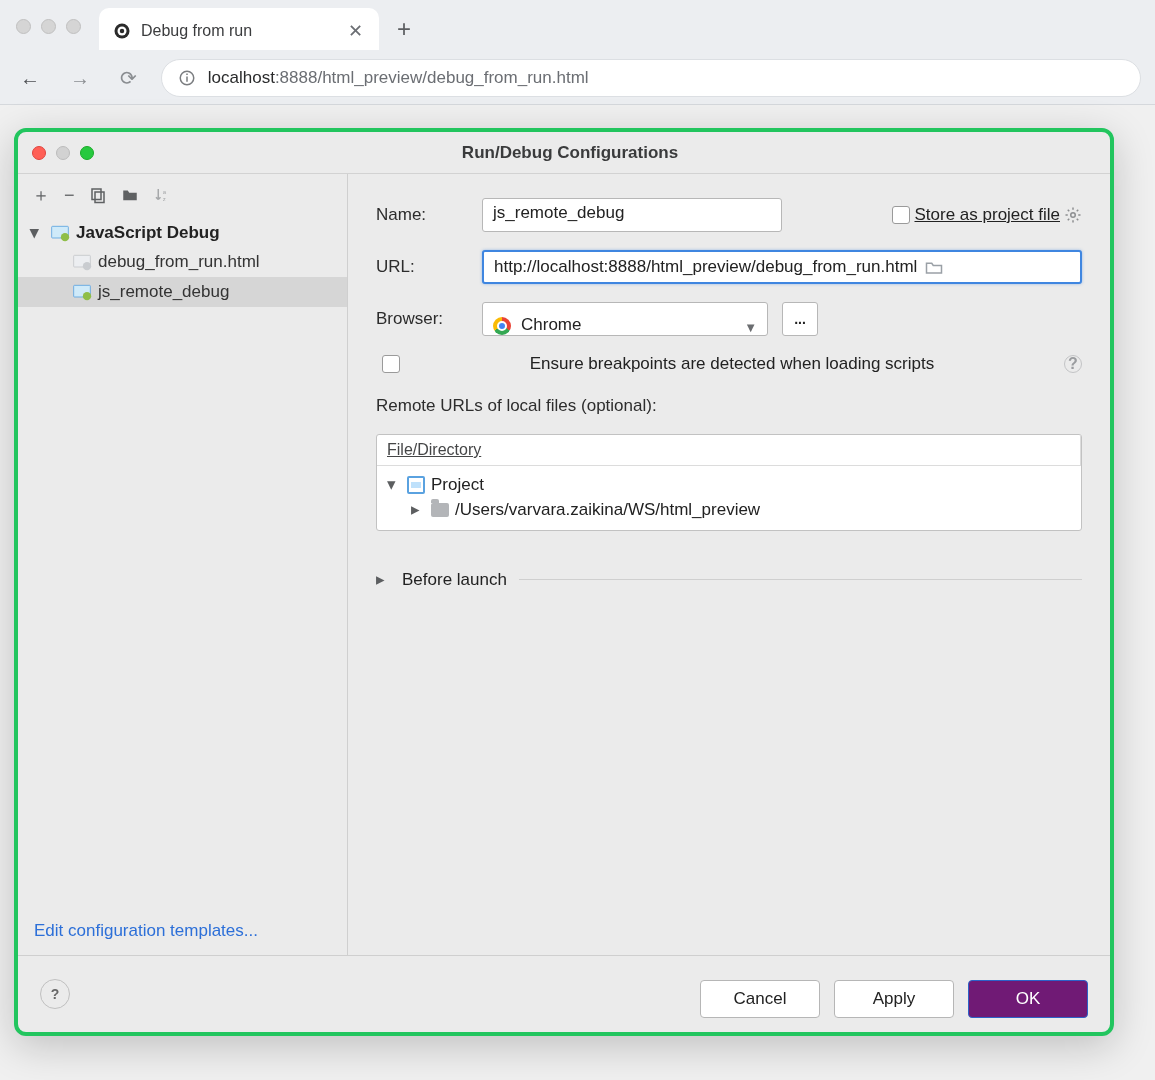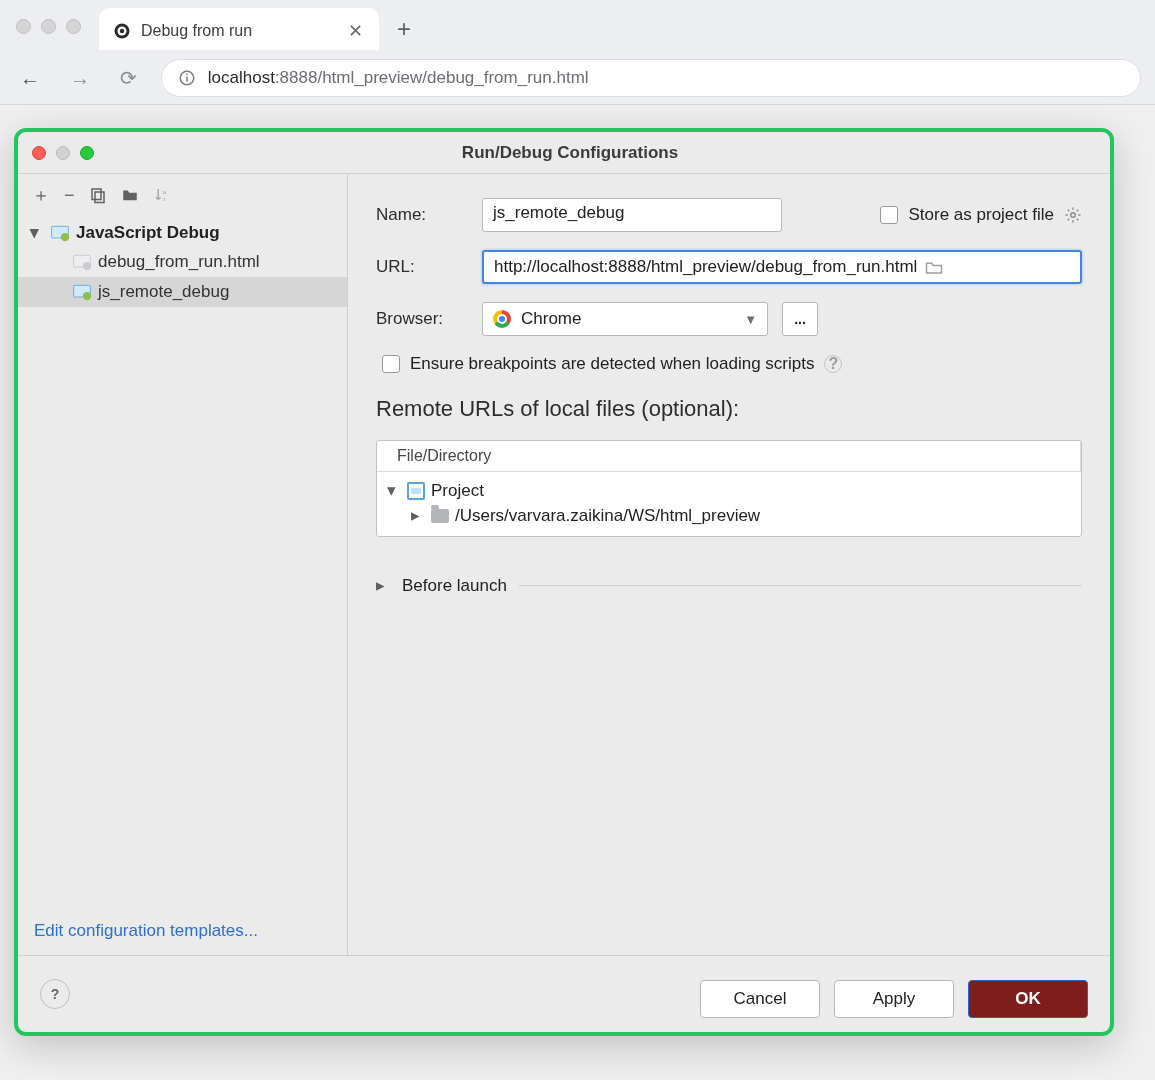--- a/index.html
+++ b/index.html
@@ -175,58 +175,58 @@
   }
   .txt.name { width: 300px; }
   .txt.url-focused {
     flex: 1;
     border: 2px solid #3f86e0;
     box-shadow: 0 0 3px rgba(63,134,224,.5);
     display: flex; align-items: center; gap: 8px;
   }
   .txt.url-focused span { flex: 1; }
   .open-icon { color: #9aa0a6; }
-  .store-box { display: flex; align-items: center; gap: 10px; margin-left: auto; font-size: 17px; }
+  .store-box { display: flex; align-items: center; gap: 4px; margin-left: auto; font-size: 17px; text-decoration: underline; }
   .chk { width: 18px; height: 18px; border: 1px solid #9a9a9a; border-radius: 3px; background: #fff; }
   .gear { color: #8c8e90; }
 
   .select {
     border: 1px solid #b7b7b7;
     border-radius: 3px;
     background: #fff;
     height: 34px;
     width: 286px;
     display: flex;
-    align-items: center;
+    align-items: flex-end;
     padding: 0 10px;
     gap: 10px;
     font-size: 17px;
   }
   .chrome-logo { width: 18px; height: 18px; border-radius: 50%;
     background: conic-gradient(#e94335 0 33%, #34a853 33% 66%, #fabb05 66% 100%);
     position: relative;
   }
   .chrome-logo::after { content:''; position:absolute; inset:4px; background:#4285f4; border:2px solid #fff; border-radius:50%; }
   .caret { margin-left: auto; color: #6b6d70; font-size: 13px; }
   .more-btn {
     width: 36px; height: 34px;
     border: 1px solid #b7b7b7; border-radius: 3px; background: #fff;
     display: inline-flex; align-items: center; justify-content: center;
     font-weight: 600;
   }
-  .ensure-row { padding-left: 6px; font-size: 17px; display: flex; align-items: center; gap: 10px;}
+  .ensure-row { padding-left: 6px; font-size: 17px; display: flex; align-items: center; gap: 10px; justify-content: space-between;}
   .help-icon { color: #9a9c9f; font-size: 16px; border:1px solid #c3c4c6; border-radius:50%; width:18px; height:18px; display:inline-flex; align-items:center; justify-content:center; font-weight:600; }
-  .subhdr { font-size: 22px; color: #2d2d2d; padding-top: 4px;}
+  .subhdr { font-size: 17px; color: #2d2d2d; padding-top: 4px;}
   .remote-table {
     border: 1px solid #c2c2c2;
     background: #fff;
     border-radius: 3px;
   }
   .rt-head { display: flex; border-bottom: 1px solid #dcdcdc; font-size: 16px; color: #454647;}
-  .rt-head > div { padding: 6px 20px; }
+  .rt-head > div { padding: 6px 10px; text-decoration: underline; }
   .rt-col1 { flex: 2.2; border-right: 1px solid #dcdcdc; }
   .rt-col2 { flex: 1; }
   .rt-body { padding: 6px 6px 8px 6px; font-size: 17px; }
   .rt-row { display: flex; align-items: center; gap: 6px; padding: 2px 4px; }
   .rt-row.child { padding-left: 28px; }
   .proj-icon { width:18px; height:18px; border:2px solid #5aa2e0; border-radius:2px; display:inline-block; background:linear-gradient(#bfe1fb,#bfe1fb) center/10px 6px no-repeat; }
   .folder-icon { width:18px; height:14px; background:#b3b5b8; border-radius:2px; display:inline-block; position:relative;}
   .folder-icon::before { content:''; position:absolute; top:-4px; left:0; width:8px; height:4px; background:#b3b5b8; border-radius:2px 2px 0 0;}
 
   .before-launch { display: flex; align-items: center; gap: 12px; padding-top: 20px; font-size: 17px; }
@@ -245,24 +245,24 @@
   }
   .spacer { flex: 1; }
   .btn {
     min-width: 120px; height: 38px;
     border: 1px solid #b6b6b6; border-radius: 4px;
     background: #fff;
     font-size: 17px;
     display: inline-flex; align-items: center; justify-content: center; margin-top: 10px;
   }
   .btn.primary {
-    background: #7f1d1d;
+    background: #701a75;
     border-color: #2d62c8;
     color: #fff;
-    font-weight: 700;
+    font-weight: 400;
   }
   svg { display: block; }
 </style>
 </head>
 <body>
 
 <div class="browser-chrome">
   <div class="browser-tabs">
     <div class="traffic-group">
       <span class="traffic"></span>

